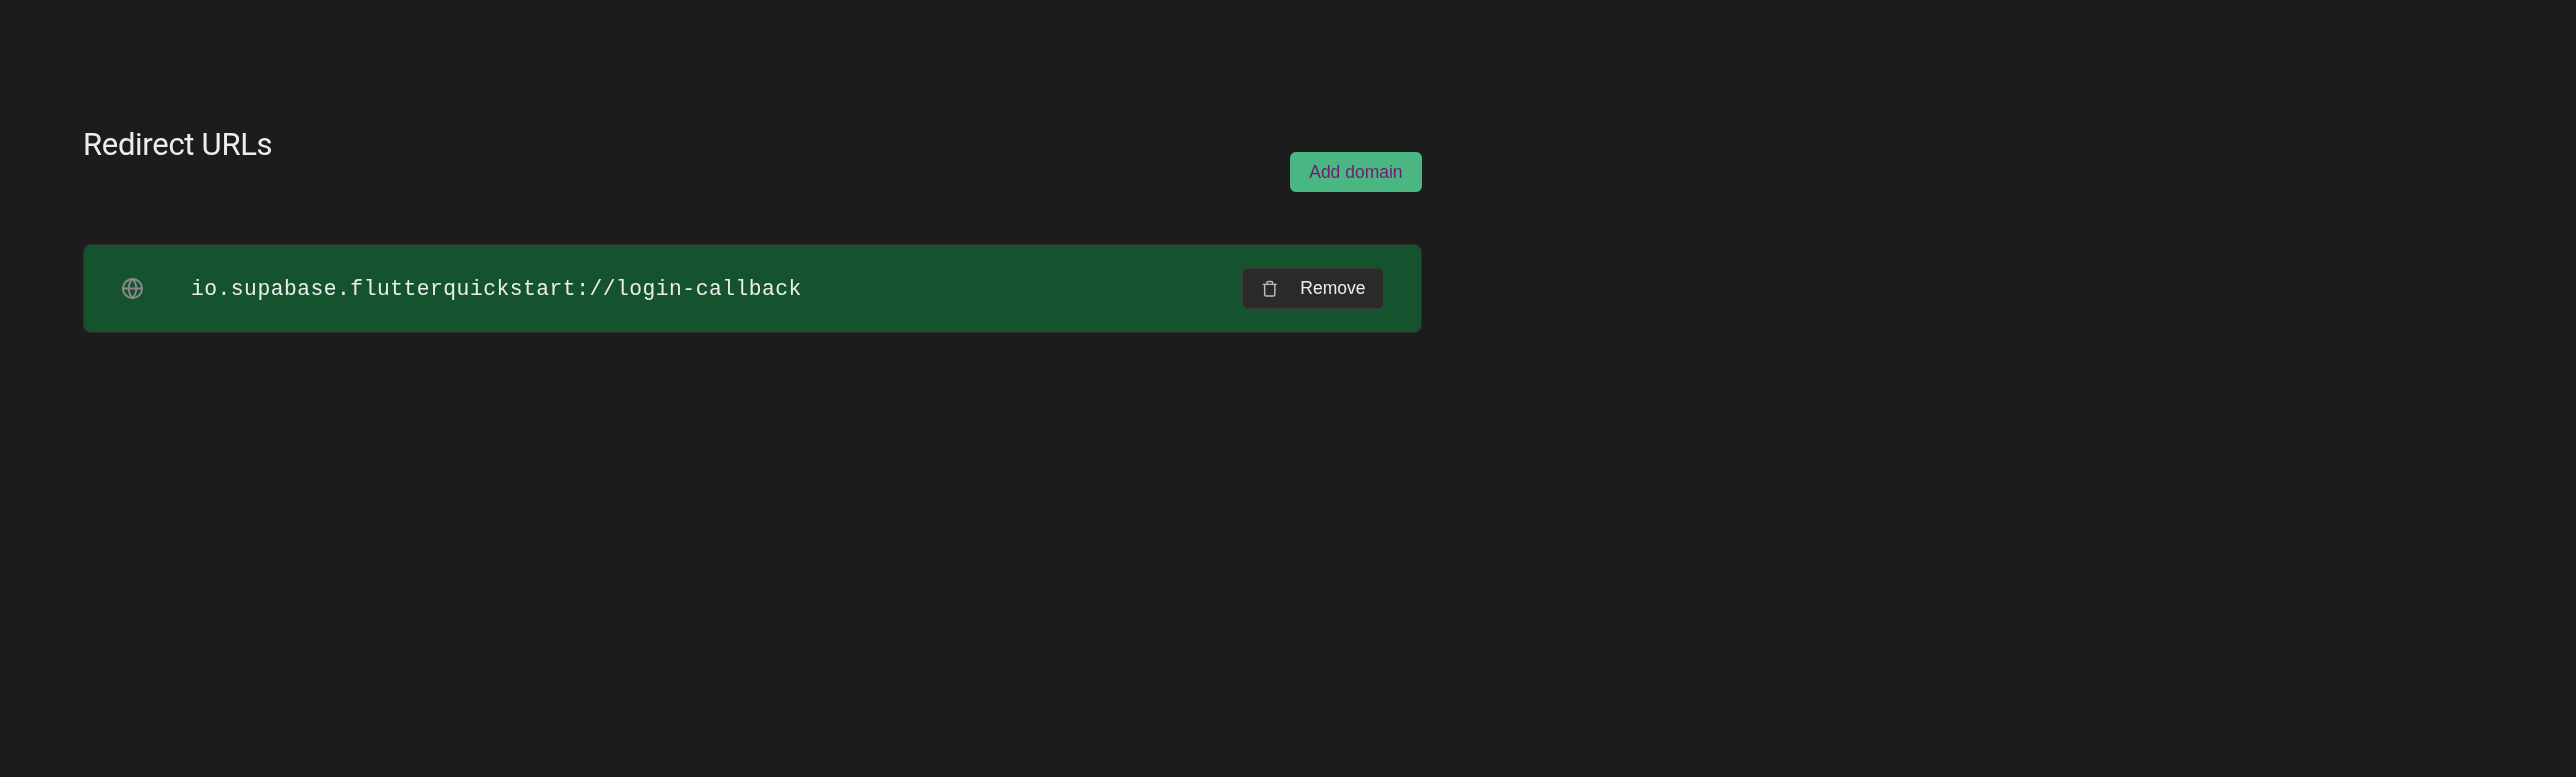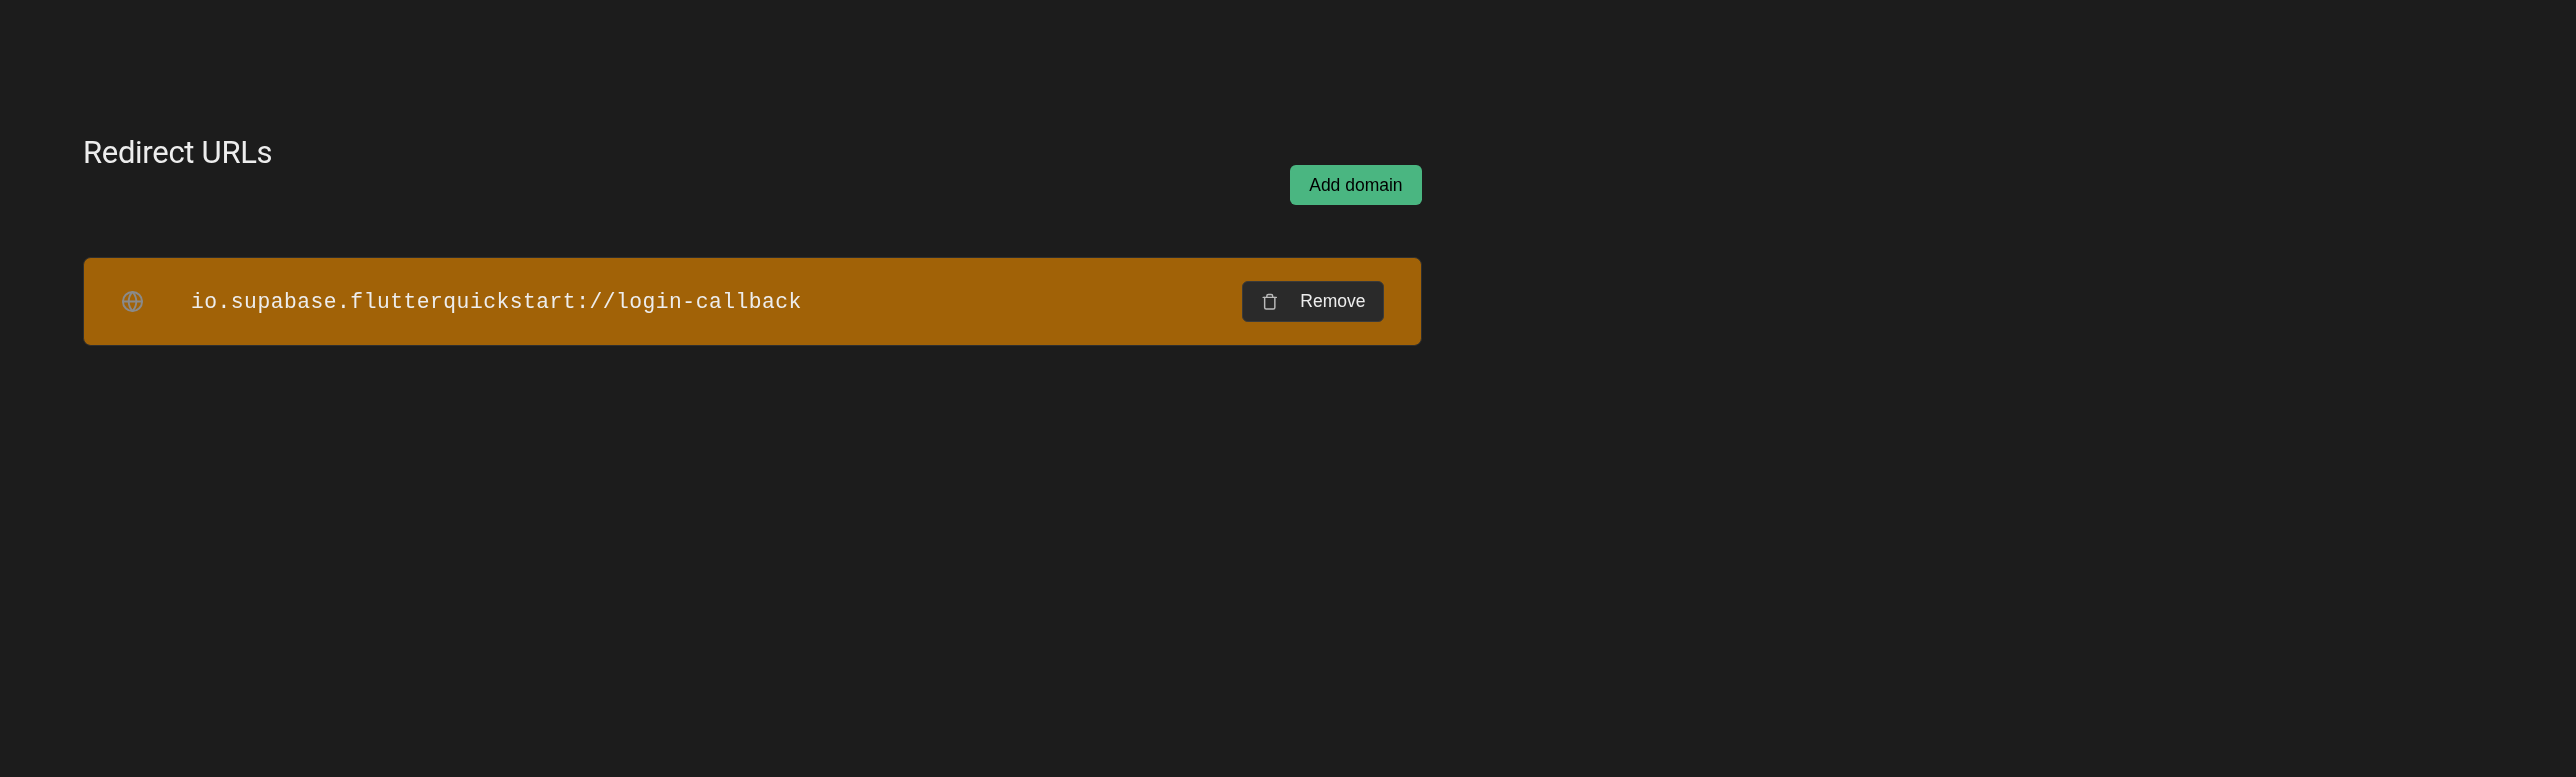--- a/index.html
+++ b/index.html
@@ -23,52 +23,51 @@
     
     .header-row {
       display: flex;
       justify-content: space-between;
       align-items: flex-start;
       margin-bottom: 52px;
     }
     
     .header-text {
       flex: 1;
-      margin-top: 8px;
     }
     
     .section-title {
       font-size: 31px;
       font-weight: 400;
       color: #ededed;
       margin-bottom: 17.5px;
       letter-spacing: -0.3px;
     }
     
     .section-description {
       font-size: 21.3px;
       font-weight: 400;
       color: #8a8a8a;
       letter-spacing: -0.2px;
     }
     
     .add-domain-btn {
       background-color: #4ab681;
-      color: #000000;
+      color: #701a75;
       border: none;
       border-radius: 5.8px;
       padding: 9.7px 19.4px;
       font-size: 17.5px;
       font-weight: 400;
       cursor: pointer;
-      margin-top: 39px;
+      margin-top: 26px;
     }
     
     .url-row {
-      background-color: #a16207;
+      background-color: #14532d;
       border: 1px solid #2e2e2e;
       border-radius: 7.8px;
       padding: 23px 37px;
       display: flex;
       align-items: center;
       justify-content: space-between;
     }
     
     .url-left {
       display: flex;

